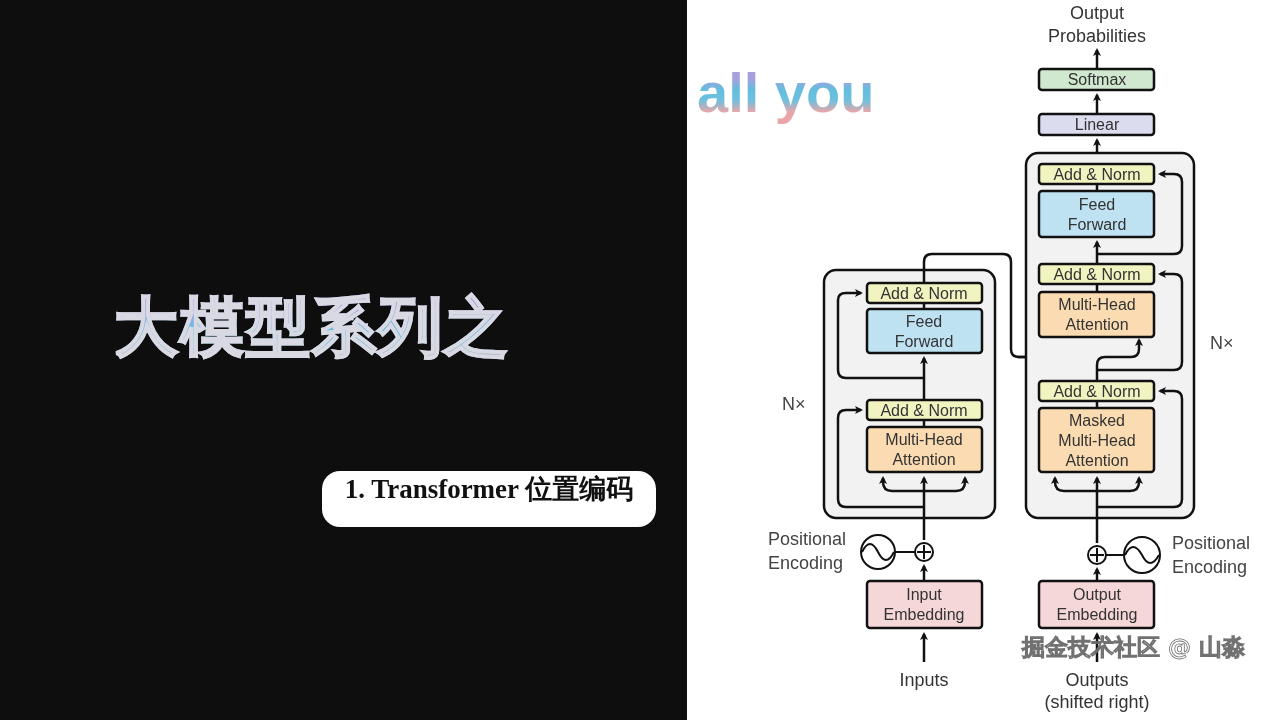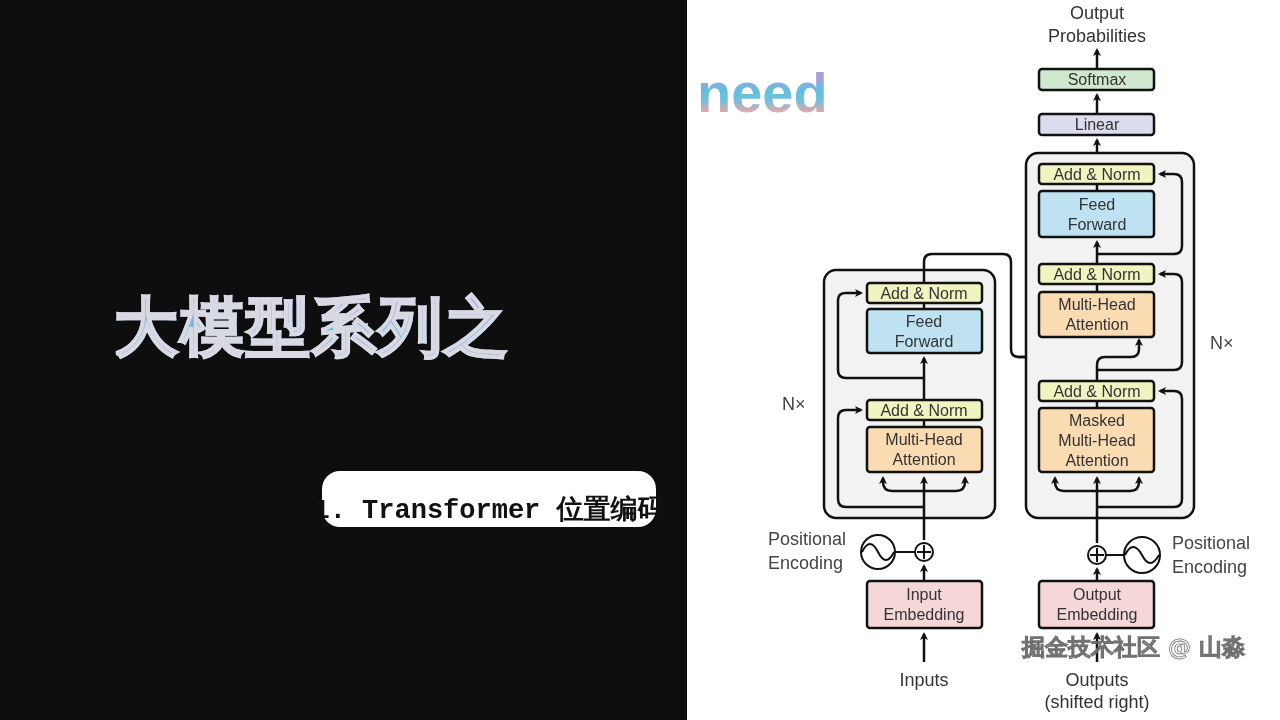--- a/index.html
+++ b/index.html
@@ -10,22 +10,22 @@
     position: absolute; left: 114px; top: 282px; width: 440px; height: 90px;
     font-family: "DejaVu Sans", sans-serif; font-weight: bold; font-size: 64px; letter-spacing: 2px;
     line-height: 90px; white-space: nowrap;
     background: linear-gradient(180deg, #b49ae0 0%, #a8a4e0 30%, #63c0df 55%, #9cc6d4 72%, #e8a9ad 100%);
     -webkit-background-clip: text; background-clip: text; color: transparent;
     -webkit-text-stroke: 2px #d9d9e4;
   }
   .subtitle-pill {
     position: absolute; left: 322px; top: 471px; width: 334px; height: 56px;
     background: #ffffff; border-radius: 18px;
-    display: flex; align-items: flex-end; justify-content: center;
-    font-family: Liberation Mono, monospace; font-weight: bold; font-size: 27px; color: #111;
+    display: flex; align-items: flex-start; justify-content: center;
+    font-family: Liberation Serif, serif; font-weight: bold; font-size: 27px; color: #111;
     white-space: nowrap;
   }
   .attention-title {
     position: absolute; left: 697px; top: 62px; font-family: "Liberation Sans", sans-serif;
     font-weight: bold; font-size: 56px; line-height: 62px; white-space: nowrap;
     background: linear-gradient(180deg, #b09ad9 0%, #a4a2de 28%, #63bede 45%, #6fc0dc 62%, #e4a7ab 80%, #eba4a6 100%);
     -webkit-background-clip: text; background-clip: text; color: transparent;
   }
   .attention-title div { height: 62px; }
   svg.diagram { position: absolute; left: 0; top: 0; width: 1280px; height: 720px; }
@@ -41,21 +41,21 @@
 
 <div class="left-panel"></div>
 <div class="right-panel"></div>
 
 <div class="series-title">大模型系列之</div>
 <div class="subtitle-pill">
   <span>1. Transformer 位置编码</span>
 </div>
 
 <div class="attention-title">
-  <div>need</div>
+  <div>all you</div>
 </div>
 
 <svg class="diagram" viewBox="0 0 1280 720" xmlns="http://www.w3.org/2000/svg">
   <defs>
     <marker id="ah" markerWidth="8" markerHeight="8" refX="6" refY="4" orient="auto" markerUnits="userSpaceOnUse">
       <path d="M0,0 L8,4 L0,8 L2,4 z" fill="#111"></path>
     </marker>
   </defs>
 
   <text class="lbl" x="1097" y="19" style="font-size:18px">Output</text>

